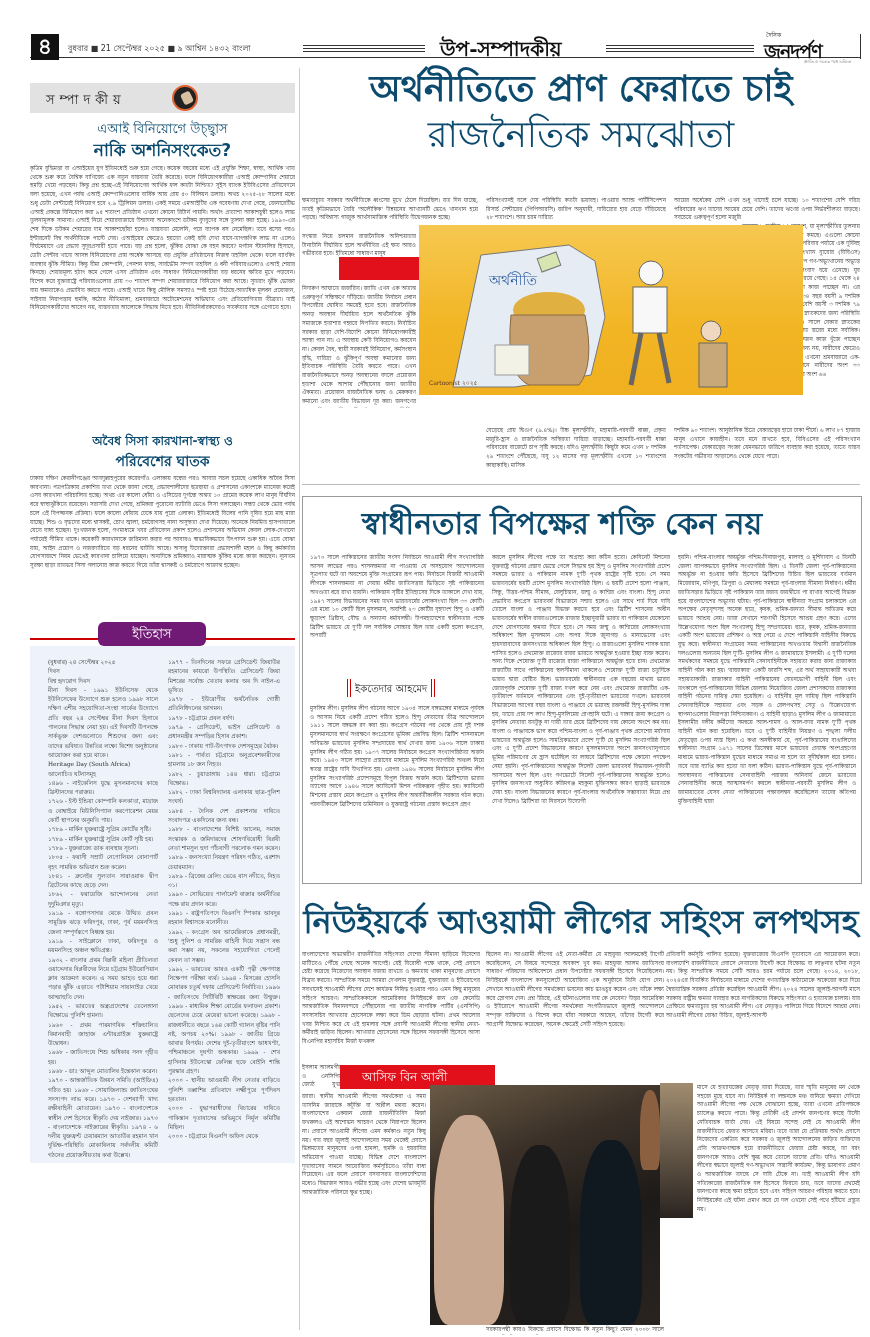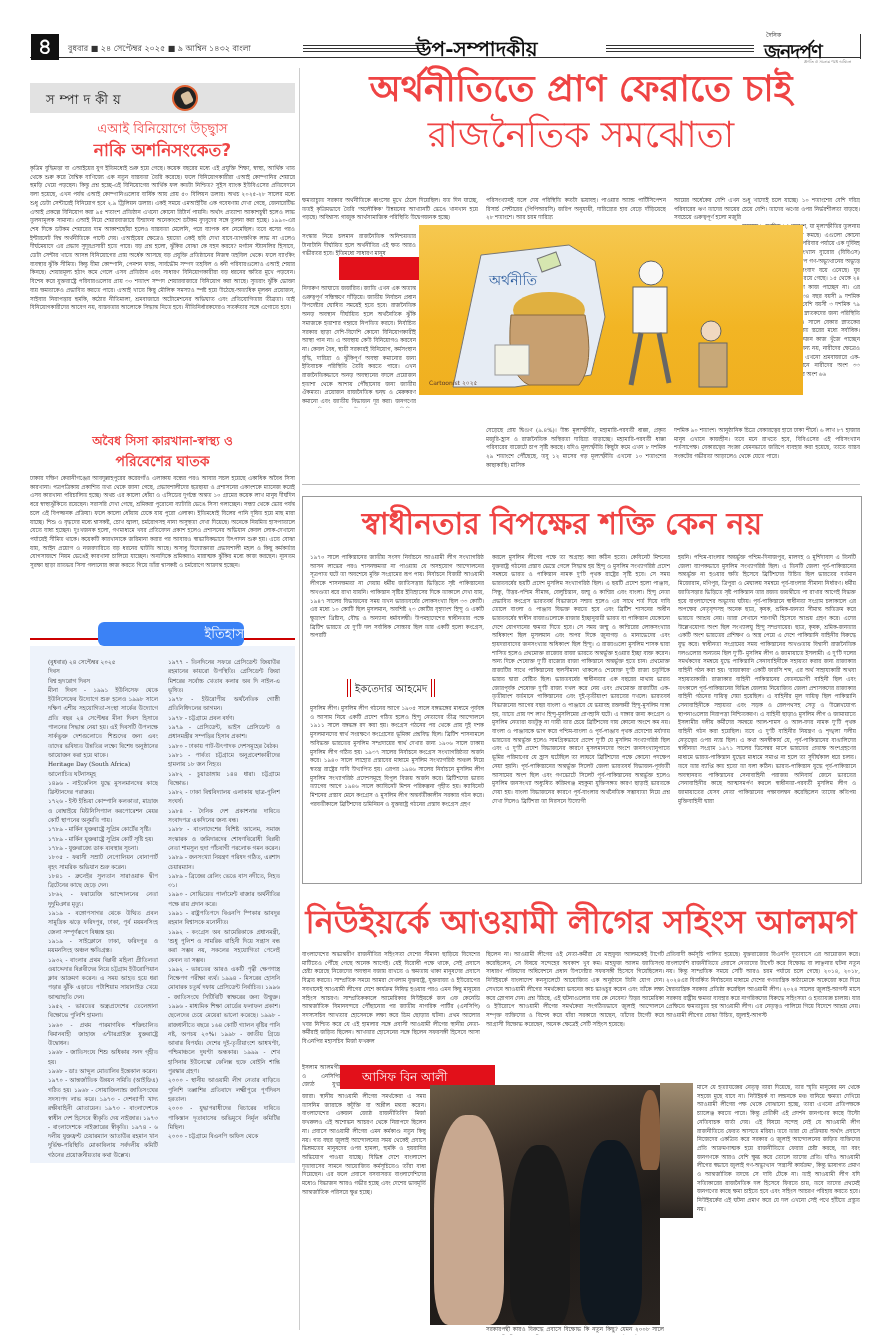--- a/index.html
+++ b/index.html
@@ -6,33 +6,33 @@
 html,body{width:870px;height:1337px;background:#fff;overflow:hidden}
 body{font-family:"DejaVu Sans",sans-serif;color:#222;position:relative}
 .abs{position:absolute}
 .txt{font-size:5.6px;line-height:8.7px;color:#333;text-align:justify;overflow:hidden;font-family:"DejaVu Serif",serif}
 
 #mast{left:30px;top:34px;width:830px;height:24px;border-bottom:1px solid #333}
 #pgnum{left:31px;top:34px;width:28px;height:26px;background:#111;color:#fff;font-size:22px;font-weight:bold;text-align:center;line-height:26px}
 #dateline{left:68px;top:42px;font-size:8px;color:#333;white-space:nowrap}
 .rule3{height:7px;border-top:1px solid #333;border-bottom:1px solid #333;position:absolute}
 .rule3:after{content:"";position:absolute;left:0;right:0;top:2px;border-top:1px solid #333}
-#section-title{left:416px;top:34px;font-size:20px;font-weight:bold;color:#111;white-space:nowrap}
+#section-title{left:440px;top:34px;font-size:20px;font-weight:bold;color:#111;white-space:nowrap}
 #brand{left:760px;top:30px;width:100px;height:30px}
 #brand .small{font-size:6px;color:#333;position:absolute;left:6px;top:0}
 #brand .big{font-size:19px;font-weight:bold;color:#111;position:absolute;left:4px;top:7px;letter-spacing:-1px}
 #brand .tag{font-size:4px;color:#555;position:absolute;left:44px;top:29px;white-space:nowrap}
 
 #ed-head{left:30px;top:83px;width:265px;height:30px;background:#e2e2e2}
 #ed-head span.l{position:absolute;left:16px;top:7px;font-size:13px;letter-spacing:5px;color:#222}
 #ed-icon{position:absolute;left:142px;top:2px;width:26px;height:26px;border-radius:50%;background:#222;border:2px solid #e06030}
 #ed-icon:after{content:"";position:absolute;left:8px;top:5px;width:10px;height:12px;background:#d8c0a0;border-radius:3px;transform:rotate(-25deg)}
-.hl{position:absolute;text-align:center;color:#ef4444;white-space:nowrap}
+.hl{position:absolute;text-align:center;color:#0c4a6e;white-space:nowrap}
 
-#hist-bar{left:98px;top:622px;width:146px;height:24px;background:#3b82f6;border-radius:6px;color:#fff;font-size:13px;text-align:right;line-height:24px}
+#hist-bar{left:98px;top:622px;width:108px;height:24px;background:#701a75;border-radius:6px;color:#fff;font-size:13px;text-align:center;line-height:24px}
 #hist-rule{left:30px;top:638px;width:265px;height:2px;background:#c00}
 #hist-box{left:30px;top:646px;width:265px;height:517px;background:#eef3fb}
 .hcol{position:absolute;font-size:5.8px;line-height:9.3px;color:#333;font-family:"DejaVu Serif",serif;text-align:justify;overflow:hidden}
 
 #cartoon{left:419px;top:225px;width:384px;height:170px;background:linear-gradient(180deg,#f6c850 0%,#f2b524 60%,#f0b020 100%)}
 #redbar{left:339px;top:257px;width:176px;height:23px;background:#e2101a}
 
 #box2{left:302px;top:496px;width:560px;height:388px;border:1px solid #999}
 .byline{position:absolute;font-size:10px;color:#222;white-space:nowrap}
 .byline:before,.byline:after{content:"";position:absolute;top:-2px;width:2px;height:18px;border-left:1px solid #c00;border-right:1px solid #c00}
@@ -40,21 +40,21 @@
 #photo{left:430px;top:1085px;width:230px;height:240px;background:linear-gradient(160deg,#6a5a45 0%,#3a3028 30%,#1d1a18 60%,#2a2420 100%)}
 #photo2{left:660px;top:1083px;width:33px;height:135px;background:linear-gradient(180deg,#a08c70,#2a2420)}
 #author2{left:340px;top:1065px;width:155px;height:24px;background:#e2101a;color:#fff;font-size:12px;line-height:24px;padding-left:22px;white-space:nowrap}
 .person{position:absolute;border-radius:45% 45% 20% 20%}
 </style>
 </head>
 <body>
 
 <div id="mast" class="abs"></div>
 <div id="pgnum" class="abs">৪</div>
-<div id="dateline" class="abs">বুধবার ■ ২৪ সেপ্টেম্বর ২০২৫ ■ ৯ আশ্বিন ১৪৩২ বাংলা</div>
+<div id="dateline" class="abs">বুধবার ■ 21 সেপ্টেম্বর ২০২৫ ■ ৯ আশ্বিন ১৪৩২ বাংলা</div>
 <div class="rule3" style="left:303px;top:45px;width:122px"></div>
 <div id="section-title" class="abs">উপ-সম্পাদকীয়</div>
 <div class="rule3" style="left:606px;top:45px;width:148px"></div>
 <div id="brand" class="abs">
   <span class="small">দৈনিক</span>
   <span class="big">জনদর্পণ</span>
   <span class="tag">প্রগতি ও সত্যের পথে অবিচল</span>
 </div>
 <div class="abs" style="left:860px;top:34px;width:1px;height:25px;background:#333"></div>
 
@@ -154,21 +154,21 @@
 <div class="abs" style="left:302px;top:484px;width:558px;height:1px;background:#bbb"></div>
 
 <div id="box2" class="abs"></div>
 <div class="hl" style="left:302px;top:506px;width:520px;font-size:30px;line-height:36px;font-weight:bold">স্বাধীনতার বিপক্ষের শক্তি কেন নয়</div>
 <div class="abs txt" style="left:310px;top:553px;width:174px;height:105px">১৯৭০ সালে পাকিস্তানের জাতীয় সংসদ নির্বাচনে আওয়ামী লীগ সংখ্যাগরিষ্ঠ আসন লাভের পরও শাসনক্ষমতা না পাওয়ায় যে অসহযোগ আন্দোলনের সূত্রপাত ঘটে তা অবশেষে মুক্তি সংগ্রামের রূপ পায়। নির্বাচনে বিজয়ী আওয়ামী লীগকে শাসনক্ষমতা না দেয়ায় ধর্মীয় জাতিসত্তার ভিত্তিতে সৃষ্ট পাকিস্তানের অখণ্ডতা ধরে রাখা যায়নি। পাকিস্তান সৃষ্টির ইতিহাসের দিকে তাকালে দেখা যায়, ১৯৪৭ সালের বিভাজনের সময় তখন ভারতবর্ষের লোকসংখ্যা ছিল ৩৩ কোটি। এর মধ্যে ১০ কোটি ছিল মুসলমান, অবশিষ্ট ২৩ কোটির বৃহদাংশ হিন্দু ও একটি ক্ষুদ্রাংশ খ্রিষ্টান, বৌদ্ধ ও অন্যান্য ধর্মাবলম্বী। উপমহাদেশের স্বাধীনতার পক্ষে ব্রিটিশ ভারতে যে দু'টি দল সর্বাধিক সোচ্চার ছিল তার একটি হলো কংগ্রেস, অপরটি</div>
 <div class="byline" style="left:355px;top:681px">ইকতেদার আহমেদ</div>
 <div class="abs txt" style="left:310px;top:704px;width:174px;height:176px">মুসলিম লীগ। মুসলিম লীগ গঠনের আগে ১৯০৫ সালে বঙ্গভঙ্গের মাধ্যমে পূর্ববঙ্গ ও আসাম নিয়ে একটি প্রদেশ গঠিত হলেও হিন্দু নেতাদের তীব্র আন্দোলনে ১৯১১ সালে বঙ্গভঙ্গ রদ করা হয়। কংগ্রেস গঠনের পর থেকে প্রায় দুই দশক মুসলমানদের স্বার্থ সংরক্ষণে কংগ্রেসের ভূমিকা প্রশ্নবিদ্ধ ছিল। ব্রিটিশ শাসনামলে অবিভক্ত ভারতের মুসলিম সম্প্রদায়ের স্বার্থ দেখার জন্য ১৯০৬ সালে ঢাকায় মুসলিম লীগ গঠিত হয়। ১৯৩৭ সালের নির্বাচনে কংগ্রেস সংখ্যাগরিষ্ঠতা অর্জন করে। ১৯৪০ সালে লাহোর প্রস্তাবের মাধ্যমে মুসলিম সংখ্যাগরিষ্ঠ অঞ্চল নিয়ে স্বতন্ত্র রাষ্ট্রের দাবি উত্থাপিত হয়। এরপর ১৯৪৬ সালের নির্বাচনে মুসলিম লীগ মুসলিম সংখ্যাগরিষ্ঠ প্রদেশসমূহে বিপুল বিজয় অর্জন করে। ব্রিটিশদের ভারত ত্যাগের আগে ১৯৪৬ সালে ক্যাবিনেট মিশন পরিকল্পনা গৃহীত হয়। ক্যাবিনেট মিশনের প্রস্তাব মেনে কংগ্রেস ও মুসলিম লীগ অন্তর্বর্তীকালীন সরকার গঠন করে। পরবর্তীকালে ব্রিটিশদের ডমিনিয়ন ও যুক্তরাষ্ট্র গঠনের প্রস্তাব কংগ্রেস গ্রহণ</div>
 <div class="abs txt" style="left:492px;top:553px;width:178px;height:327px">করলে মুসলিম লীগের পক্ষে তা অগ্রাহ্য করা কঠিন হতো। কেবিনেট মিশনের যুক্তরাষ্ট্র গঠনের প্রস্তাব ভেস্তে গেলে সিদ্ধান্ত হয় হিন্দু ও মুসলিম সংখ্যাগরিষ্ঠ প্রদেশ সমন্বয়ে ভারত ও পাকিস্তান নামক দু'টি পৃথক রাষ্ট্রের সৃষ্টি হবে। সে সময় ভারতবর্ষের ছয়টি প্রদেশ মুসলিম সংখ্যাগরিষ্ঠ ছিল। এ ছয়টি প্রদেশ হলো পাঞ্জাব, সিন্ধু, উত্তর-পশ্চিম সীমান্ত, বেলুচিস্তান, জম্মু ও কাশ্মির এবং বাংলা। হিন্দু নেতা প্রভাবিত কংগ্রেস ভারতবর্ষ বিভাজনে সম্মত হলেও এর সাথে শর্ত দিয়ে দাবি তোলে বাংলা ও পাঞ্জাব বিভক্ত করতে হবে এবং ব্রিটিশ শাসনের অধীন ভারতবর্ষের স্বাধীন রাজ্যগুলোকে রাজার ইচ্ছানুযায়ী ভারত বা পাকিস্তান যেকোনো দেশে যোগদানের ক্ষমতা দিতে হবে। সে সময় জম্মু ও কাশ্মিরের লোকসংখ্যার অধিকাংশ ছিল মুসলমান এবং অপর দিকে জুনাগড় ও মানাভেদের এবং হায়দরাবাদের জনসংখ্যার অধিকাংশ ছিল হিন্দু। এ রাজ্যগুলো মুসলিম শাসক দ্বারা শাসিত হলেও প্রথমোক্ত রাজ্যের রাজা ভারতে অন্তর্ভুক্ত হওয়ার ইচ্ছা ব্যক্ত করেন। অন্য দিকে শেষোক্ত দু'টি রাজ্যের রাজা পাকিস্তানে অন্তর্ভুক্ত হতে চান। প্রথমোক্ত রাজ্যটির সাথে পাকিস্তানের স্থলসীমানা থাকলেও শেষোক্ত দু'টি রাজ্য চতুর্দিকে ভারত দ্বারা বেষ্টিত ছিল। ভারতবর্ষের স্বাধীনতার এক বছরের মাথায় ভারত জোরপূর্বক শেষোক্ত দু'টি রাজ্য দখল করে নেয় এবং প্রথমোক্ত রাজ্যটির এক-তৃতীয়াংশ বর্তমানে পাকিস্তানের এবং দুই-তৃতীয়াংশ ভারতের দখলে। ভারতবর্ষ বিভাজনের আগের বছর বাংলা ও পাঞ্জাবে যে ভয়াবহ রক্তক্ষয়ী হিন্দু-মুসলিম দাঙ্গা হয়, তাতে প্রায় দশ লাখ হিন্দু-মুসলিমের প্রাণহানি ঘটে। এ দাঙ্গার জন্য কংগ্রেস ও মুসলিম নেতারা যতটুকু না দায়ী তার চেয়ে ব্রিটিশদের দায় কোনো অংশে কম নয়। বাংলা ও পাঞ্জাবকে ভাগ করে পশ্চিম-বাংলা ও পূর্ব-পাঞ্জাব পৃথক প্রদেশের মর্যাদায় ভারতের অন্তর্ভুক্ত হলেও সামগ্রিকভাবে প্রদেশ দু'টি যে মুসলিম সংখ্যাগরিষ্ঠ ছিল এবং এ দু'টি প্রদেশ বিভাজনের কারণে মুসলমানদের অংশে জনসংখ্যানুপাতে ভূমির পরিমাণের যে হ্রাস ঘটেছিল তা লাঘবে ব্রিটিশদের পক্ষে কোনো পদক্ষেপ নেয়া হয়নি। পূর্ব-পাকিস্তানের অন্তর্ভুক্ত সিলেট জেলা ভারতবর্ষ বিভাজন-পূর্ববর্তী আসামের অংশ ছিল এবং গণভোটে সিলেট পূর্ব-পাকিস্তানের অন্তর্ভুক্ত হলেও মুসলিম জনসংখ্যা অধ্যুষিত করিমগঞ্জ মহকুমা যুক্তিসঙ্গত কারণ ছাড়াই ভারতকে দেয়া হয়। বাংলা বিভাজনের কারণে পূর্ব-বাংলার অর্থনৈতিক সম্ভাব্যতা নিয়ে প্রশ্ন দেখা দিলেও ব্রিটিশরা তা নিরসনে উদ্যোগী</div>
 <div class="abs txt" style="left:678px;top:553px;width:178px;height:327px">হয়নি। পশ্চিম-বাংলার অন্তর্ভুক্ত পশ্চিম-দিনাজপুর, মালদহ ও মুর্শিদাবাদ এ তিনটি জেলা ব্যাপকভাবে মুসলিম সংখ্যাগরিষ্ঠ ছিল। এ তিনটি জেলা পূর্ব-পাকিস্তানের অন্তর্ভুক্ত না হওয়ার ক্ষতি হিসেবে ব্রিটিশদের উচিত ছিল ভারতের বর্তমান মিজোরাম, মণিপুর, ত্রিপুরা ও মেঘালয় সমন্বয়ে পূর্ব-বাংলার সীমানা নির্ধারণ। ধর্মীয় জাতিসত্তার ভিত্তিতে সৃষ্ট পাকিস্তান তার রজত জয়ন্তীতে পা রাখার আগেই বিভক্ত হয়ে বাংলাদেশের অভ্যুদয় ঘটায়। পূর্ব-পাকিস্তানে স্বাধীনতা সংগ্রাম চলাকালে এর অপক্ষের নেতৃবৃন্দসহ অনেক ছাত্র, কৃষক, শ্রমিক-জনতা সীমান্ত অতিক্রম করে ভারতে আশ্রয় নেয়। তারা সেখানে শরণার্থী হিসেবে আশ্রয় গ্রহণ করে। এদের উল্লেখযোগ্য অংশ ছিল সংখ্যালঘু হিন্দু সম্প্রদায়ের। ছাত্র, কৃষক, শ্রমিক-জনতার একটি অংশ ভারতের প্রশিক্ষণ ও অস্ত্র পেয়ে এ দেশে পাকিস্তানি বাহিনীর বিরুদ্ধে যুদ্ধ করে। স্বাধীনতা সংগ্রামের সময় পাকিস্তানের অখণ্ডতায় বিশ্বাসী রাজনৈতিক দলগুলোর অন্যতম ছিল দু'টি- মুসলিম লীগ ও জামায়াতে ইসলামী। এ দু'টি দলের সমর্থকদের সমন্বয়ে যুদ্ধে পাকিস্তানি সেনাবাহিনীকে সহায়তা করার জন্য রাজাকার বাহিনী গঠন করা হয়। 'রাজাকার' একটি ফারসি শব্দ, এর অর্থ সাহায্যকারী অথবা সহায়তাকারী। রাজাকার বাহিনী পাকিস্তানের বেতনভোগী বাহিনী ছিল এবং তৎকালে পূর্ব-পাকিস্তানের বিভিন্ন জেলায় নিয়োজিত জেলা প্রশাসকদের রাজাকার বাহিনী গঠনের দায়িত্ব দেয়া হয়েছিল। এ বাহিনীর মূল দায়িত্ব ছিল পাকিস্তানি সেনাবাহিনীকে সহায়তা এবং সড়ক ও রেলপথসহ সেতু ও উল্লেখযোগ্য স্থাপনাগুলোর নিরাপত্তা নিশ্চিতকরণ। এ বাহিনী ছাড়াও মুসলিম লীগ ও জামায়াতে ইসলামীর দলীয় কর্মীদের সমন্বয়ে আল-শামস ও আল-বদর নামক দু'টি পৃথক বাহিনী গঠন করা হয়েছিল। তবে এ দু'টি বাহিনীর নিয়ন্ত্রণ ও শৃঙ্খলা দলীয় নেতৃত্বের ওপর ন্যস্ত ছিল। এ কথা অনস্বীকার্য যে, পূর্ব-পাকিস্তানের বাঙালিদের স্বাধীনতা সংগ্রাম ১৯৭১ সালের ডিসেম্বর মাসে ভারতের প্রত্যক্ষ অংশগ্রহণের মাধ্যমে ভারত-পাকিস্তান যুদ্ধের মাধ্যমে সমাপ্ত না হলে তা সুদীর্ঘকাল ধরে চলত। তবে তার ব্যাপ্তি কত হতো তা বলা কঠিন। ভারত-পাকিস্তান যুদ্ধে পূর্ব-পাকিস্তানে অবস্থানরত পাকিস্তানের সেনাবাহিনী পরাজয় অনিবার্য জেনে ভারতের সেনাবাহিনীর কাছে আত্মসমর্পণ করলে স্বাধীনতা-পরবর্তী মুসলিম লীগ ও জামায়াতের যেসব নেতা পাকিস্তানের পক্ষাবলম্বন করেছিলেন তাদের কতিপয় মুক্তিবাহিনী দ্বারা</div>
 
-<div class="hl" style="left:302px;top:902px;width:558px;font-size:32px;line-height:40px;font-weight:bold">নিউইয়র্কে আওয়ামী লীগের সহিংস আলমগ</div>
+<div class="hl" style="left:302px;top:902px;width:558px;font-size:32px;line-height:40px;font-weight:bold">নিউইয়র্কে আওয়ামী লীগের সহিংস লপথসহ</div>
 <div class="abs txt" style="left:302px;top:950px;width:178px;height:113px">বাংলাদেশের অভ্যন্তরীণ রাজনীতির সহিংসতা দেশের সীমানা ছাড়িয়ে বিদেশের মাটিতেও পৌঁছে গেছে অনেক আগেই। যেই বিরোধী পক্ষে থাকে, সেই প্রবাসে চেষ্টা করেছে নিজেদের অবস্থান বজায় রাখতে ও ক্ষমতায় থাকা মানুষদের প্রবাসে বিব্রত করতে। সাম্প্রতিক সময়ে আমরা দেখলাম যুক্তরাষ্ট্র, যুক্তরাজ্য ও ইউরোপের সবখানেই আওয়ামী লীগের দেশে কার্যক্রম নিষিদ্ধ হওয়ার পরও এমন কিছু মানুষের সহিংস আচরণ। সাম্প্রতিককালে আমেরিকার নিউইয়র্কে জন এফ কেনেডি আন্তর্জাতিক বিমানবন্দরে পৌঁছানোর পর জাতীয় নাগরিক পার্টির (এনসিপি) সদস্যসচিব আখতার হোসেনকে লক্ষ্য করে ডিম ছোড়ার ঘটনা। প্রথম আলোর খবর নিশ্চিত করে যে এই হামলার সঙ্গে প্রবাসী আওয়ামী লীগের স্থানীয় নেতা-কর্মীরাই জড়িত ছিলেন। আখতার হোসেনের সঙ্গে ছিলেন সফরসঙ্গী হিসেবে আসা বিএনপির মহাসচিব মির্জা ফখরুল</div>
 <div class="abs txt" style="left:302px;top:1063px;width:40px;height:26px">ইসলাম আলমগীর ও এনসিপির জ্যেষ্ঠ যুগ্ম-সদস্যসচিব তাসনিম</div>
 <div id="author2" class="abs">আসিফ বিন আলী</div>
 <div class="abs txt" style="left:302px;top:1092px;width:124px;height:238px">জারা। স্থানীয় আওয়ামী লীগের সমর্থকেরা এ সময় তাসনিম জারাকে কটূক্তি বা অশ্লীল মন্তব্য করেন। বাংলাদেশের একজন জ্যেষ্ঠ রাজনীতিবিদ মির্জা ফখরুলও এই অশোভন আচরণ থেকে নিরাপদে ছিলেন না। প্রবাসে আওয়ামী লীগের এমন কর্মকাণ্ড নতুন কিছু নয়। গত বছর জুলাই আন্দোলনের সময় থেকেই প্রবাসে ভিন্নমতের মানুষদের ওপর হামলা, হুমকি ও হয়রানির অভিযোগ পাওয়া যাচ্ছে। বিভিন্ন দেশে বাংলাদেশ দূতাবাসের সামনে আয়োজিত কর্মসূচিতেও তাঁরা বাধা দিয়েছেন। এর ফলে প্রবাসে বসবাসরত বাংলাদেশিদের মধ্যেও বিভাজন আরও গভীর হচ্ছে এবং দেশের ভাবমূর্তি আন্তর্জাতিক পরিসরে ক্ষুণ্ণ হচ্ছে।</div>
 <div class="abs txt" style="left:486px;top:950px;width:178px;height:130px">ছিলেন না। আওয়ামী লীগের ওই নেতা-কর্মীরা যে মাহফুজ আলমকেই টার্গেট করেছিলেন, সে বিষয়ে সন্দেহের অবকাশ খুব কম। মাহফুজ আলম জাতিসংঘ সাধারণ পরিষদের অধিবেশনে প্রধান উপদেষ্টার সফরসঙ্গী হিসেবে গিয়েছিলেন। নিউইয়র্কে বাংলাদেশ কনস্যুলেটে আয়োজিত এক অনুষ্ঠানে তিনি যোগ দেন। সেখানে আওয়ামী লীগের সমর্থকেরা ভবনের কাচ ভাঙচুর করেন এবং তাঁকে লক্ষ্য করে স্লোগান দেন। প্রশ্ন উঠছে, এই ঘটনাগুলোর দায় কে নেবেন? উত্তর আমেরিকা ও ইউরোপে আওয়ামী লীগের সমর্থকেরা সংগঠিতভাবে জুলাই আন্দোলনে সম্পৃক্ত ব্যক্তিদের ও বিশেষ করে যাঁরা সরকারে আছেন, তাঁদের টার্গেট করে আগ্রাসী বিক্ষোভ করেছেন, অনেক ক্ষেত্রেই সেটি সহিংস হয়েছে।</div>
 <div id="photo" class="abs">
   <div class="person" style="left:4px;top:30px;width:70px;height:210px;background:#c8a890"></div>
   <div class="person" style="left:80px;top:60px;width:60px;height:180px;background:#1a1a1a"></div>
   <div class="person" style="left:150px;top:55px;width:62px;height:185px;background:#101820"></div>
   <div class="person" style="left:210px;top:5px;width:20px;height:80px;background:#8a6040"></div>

